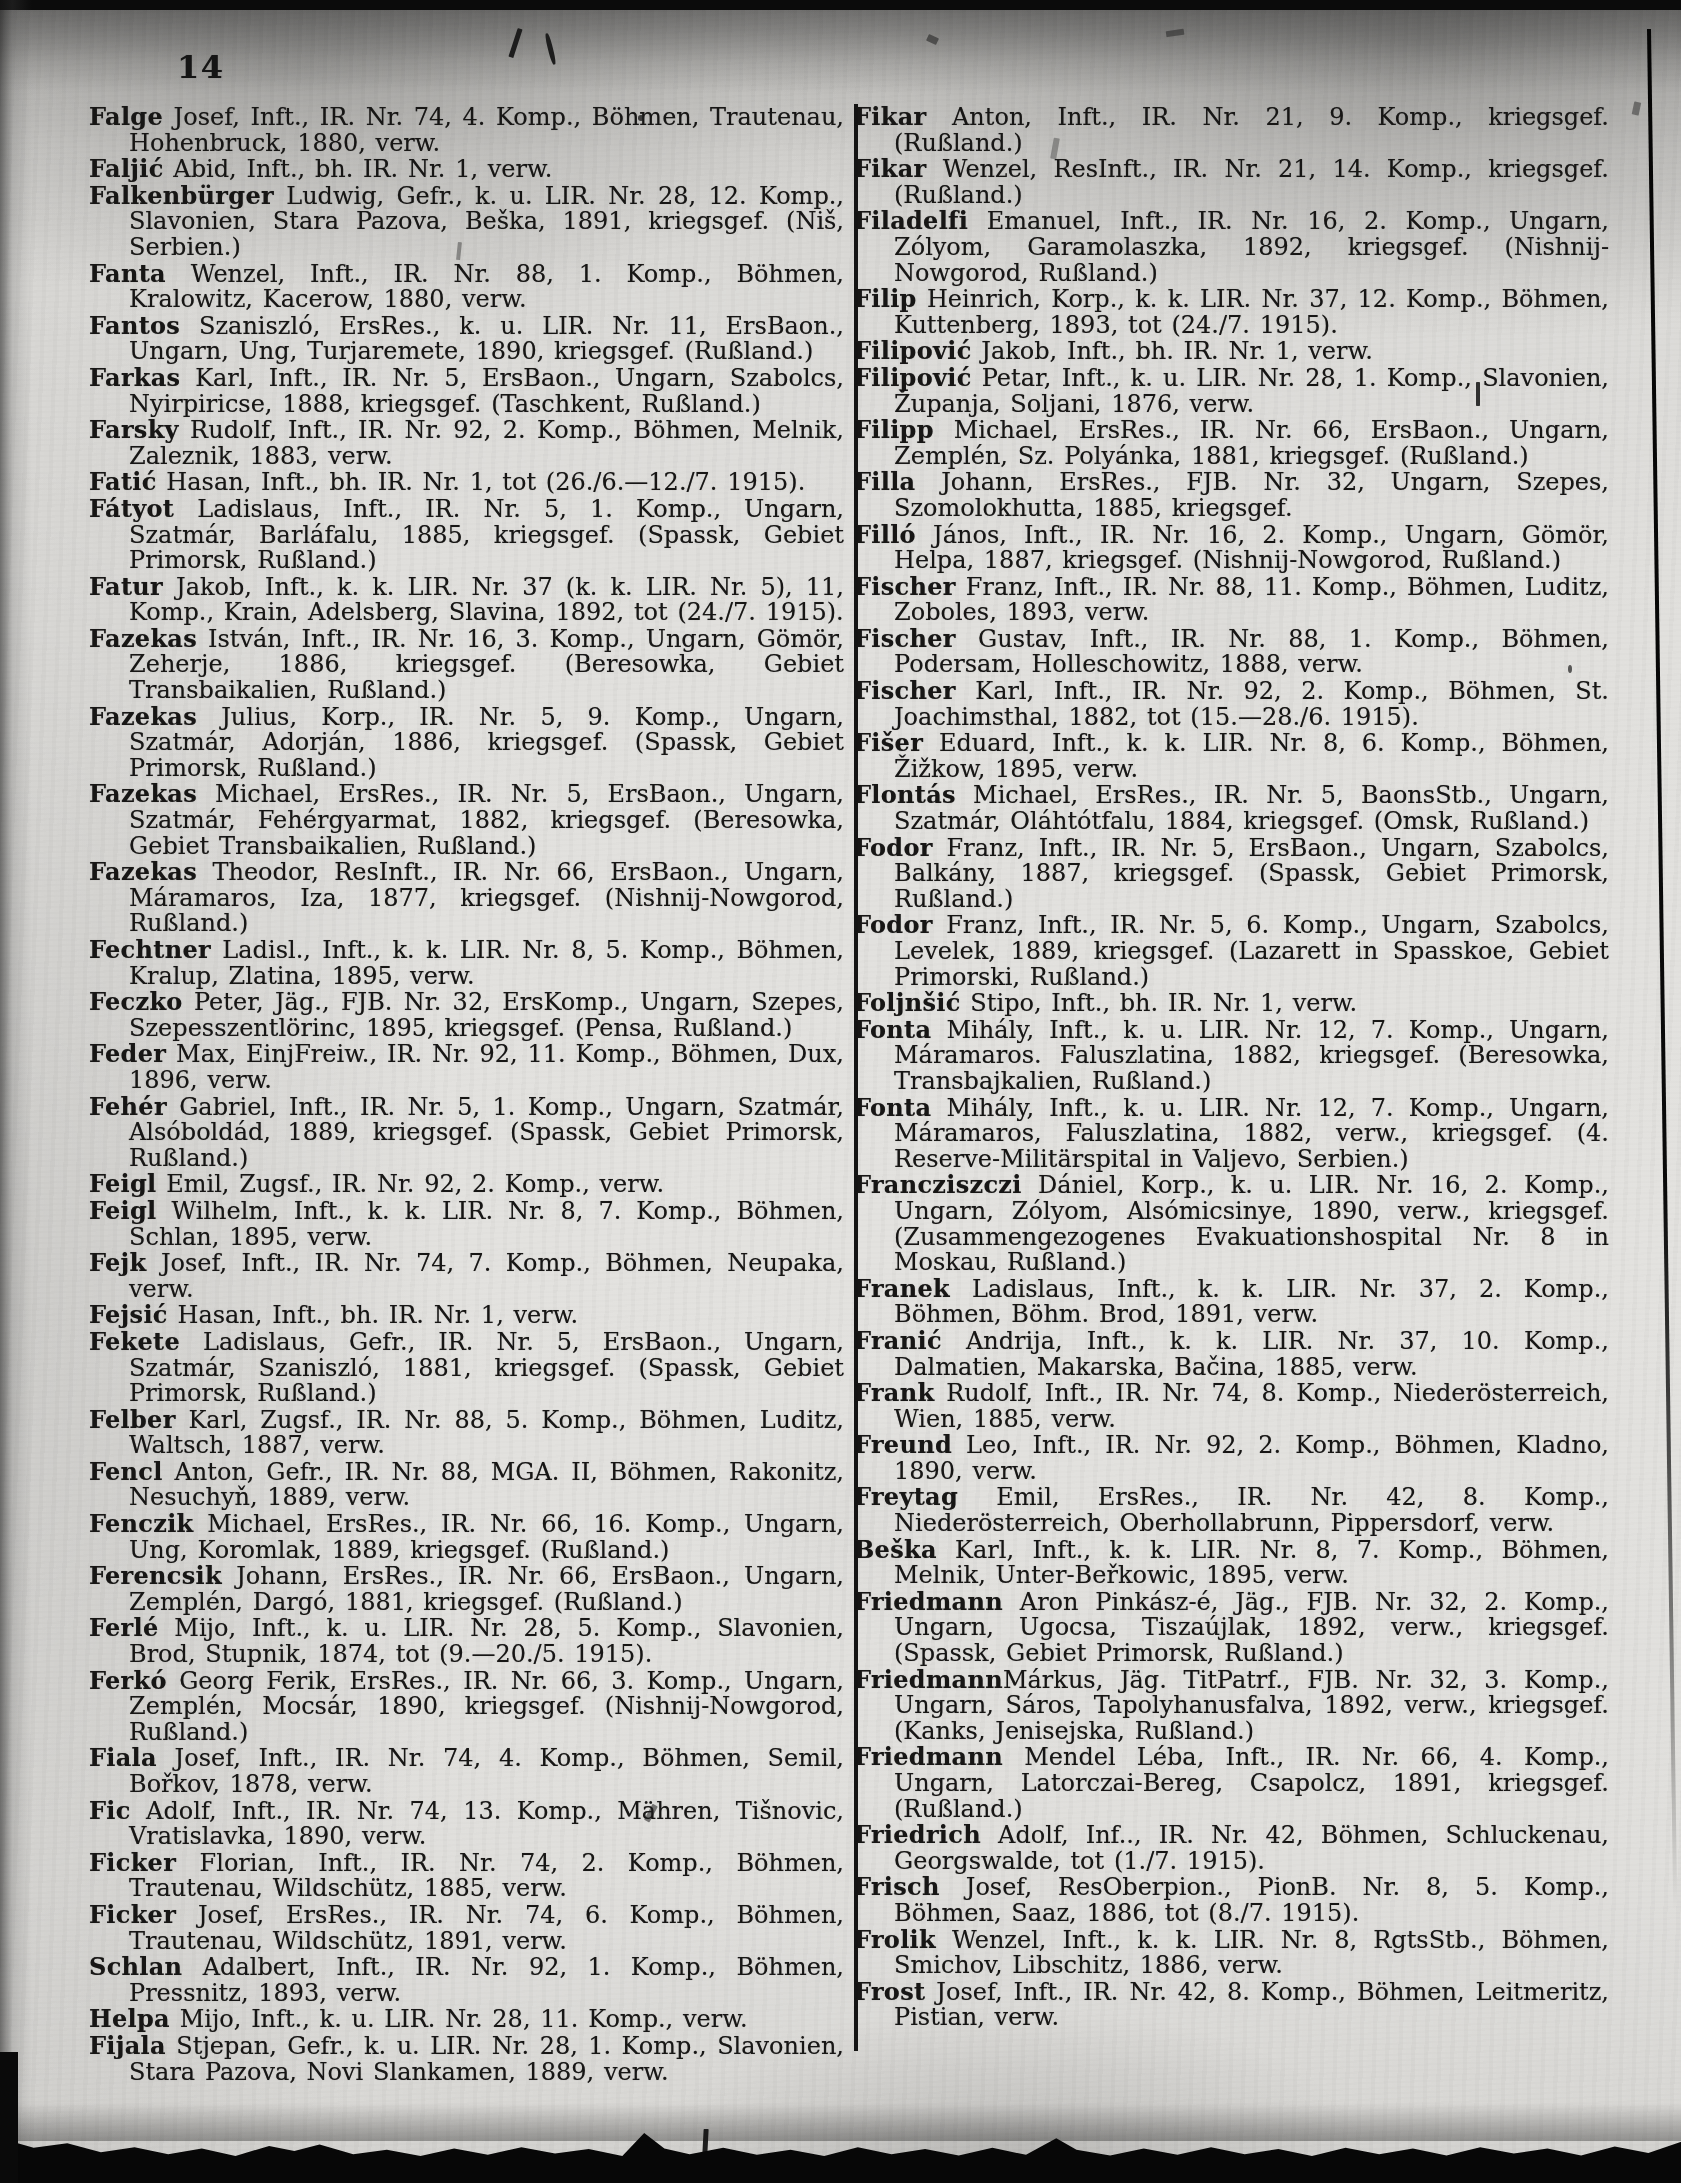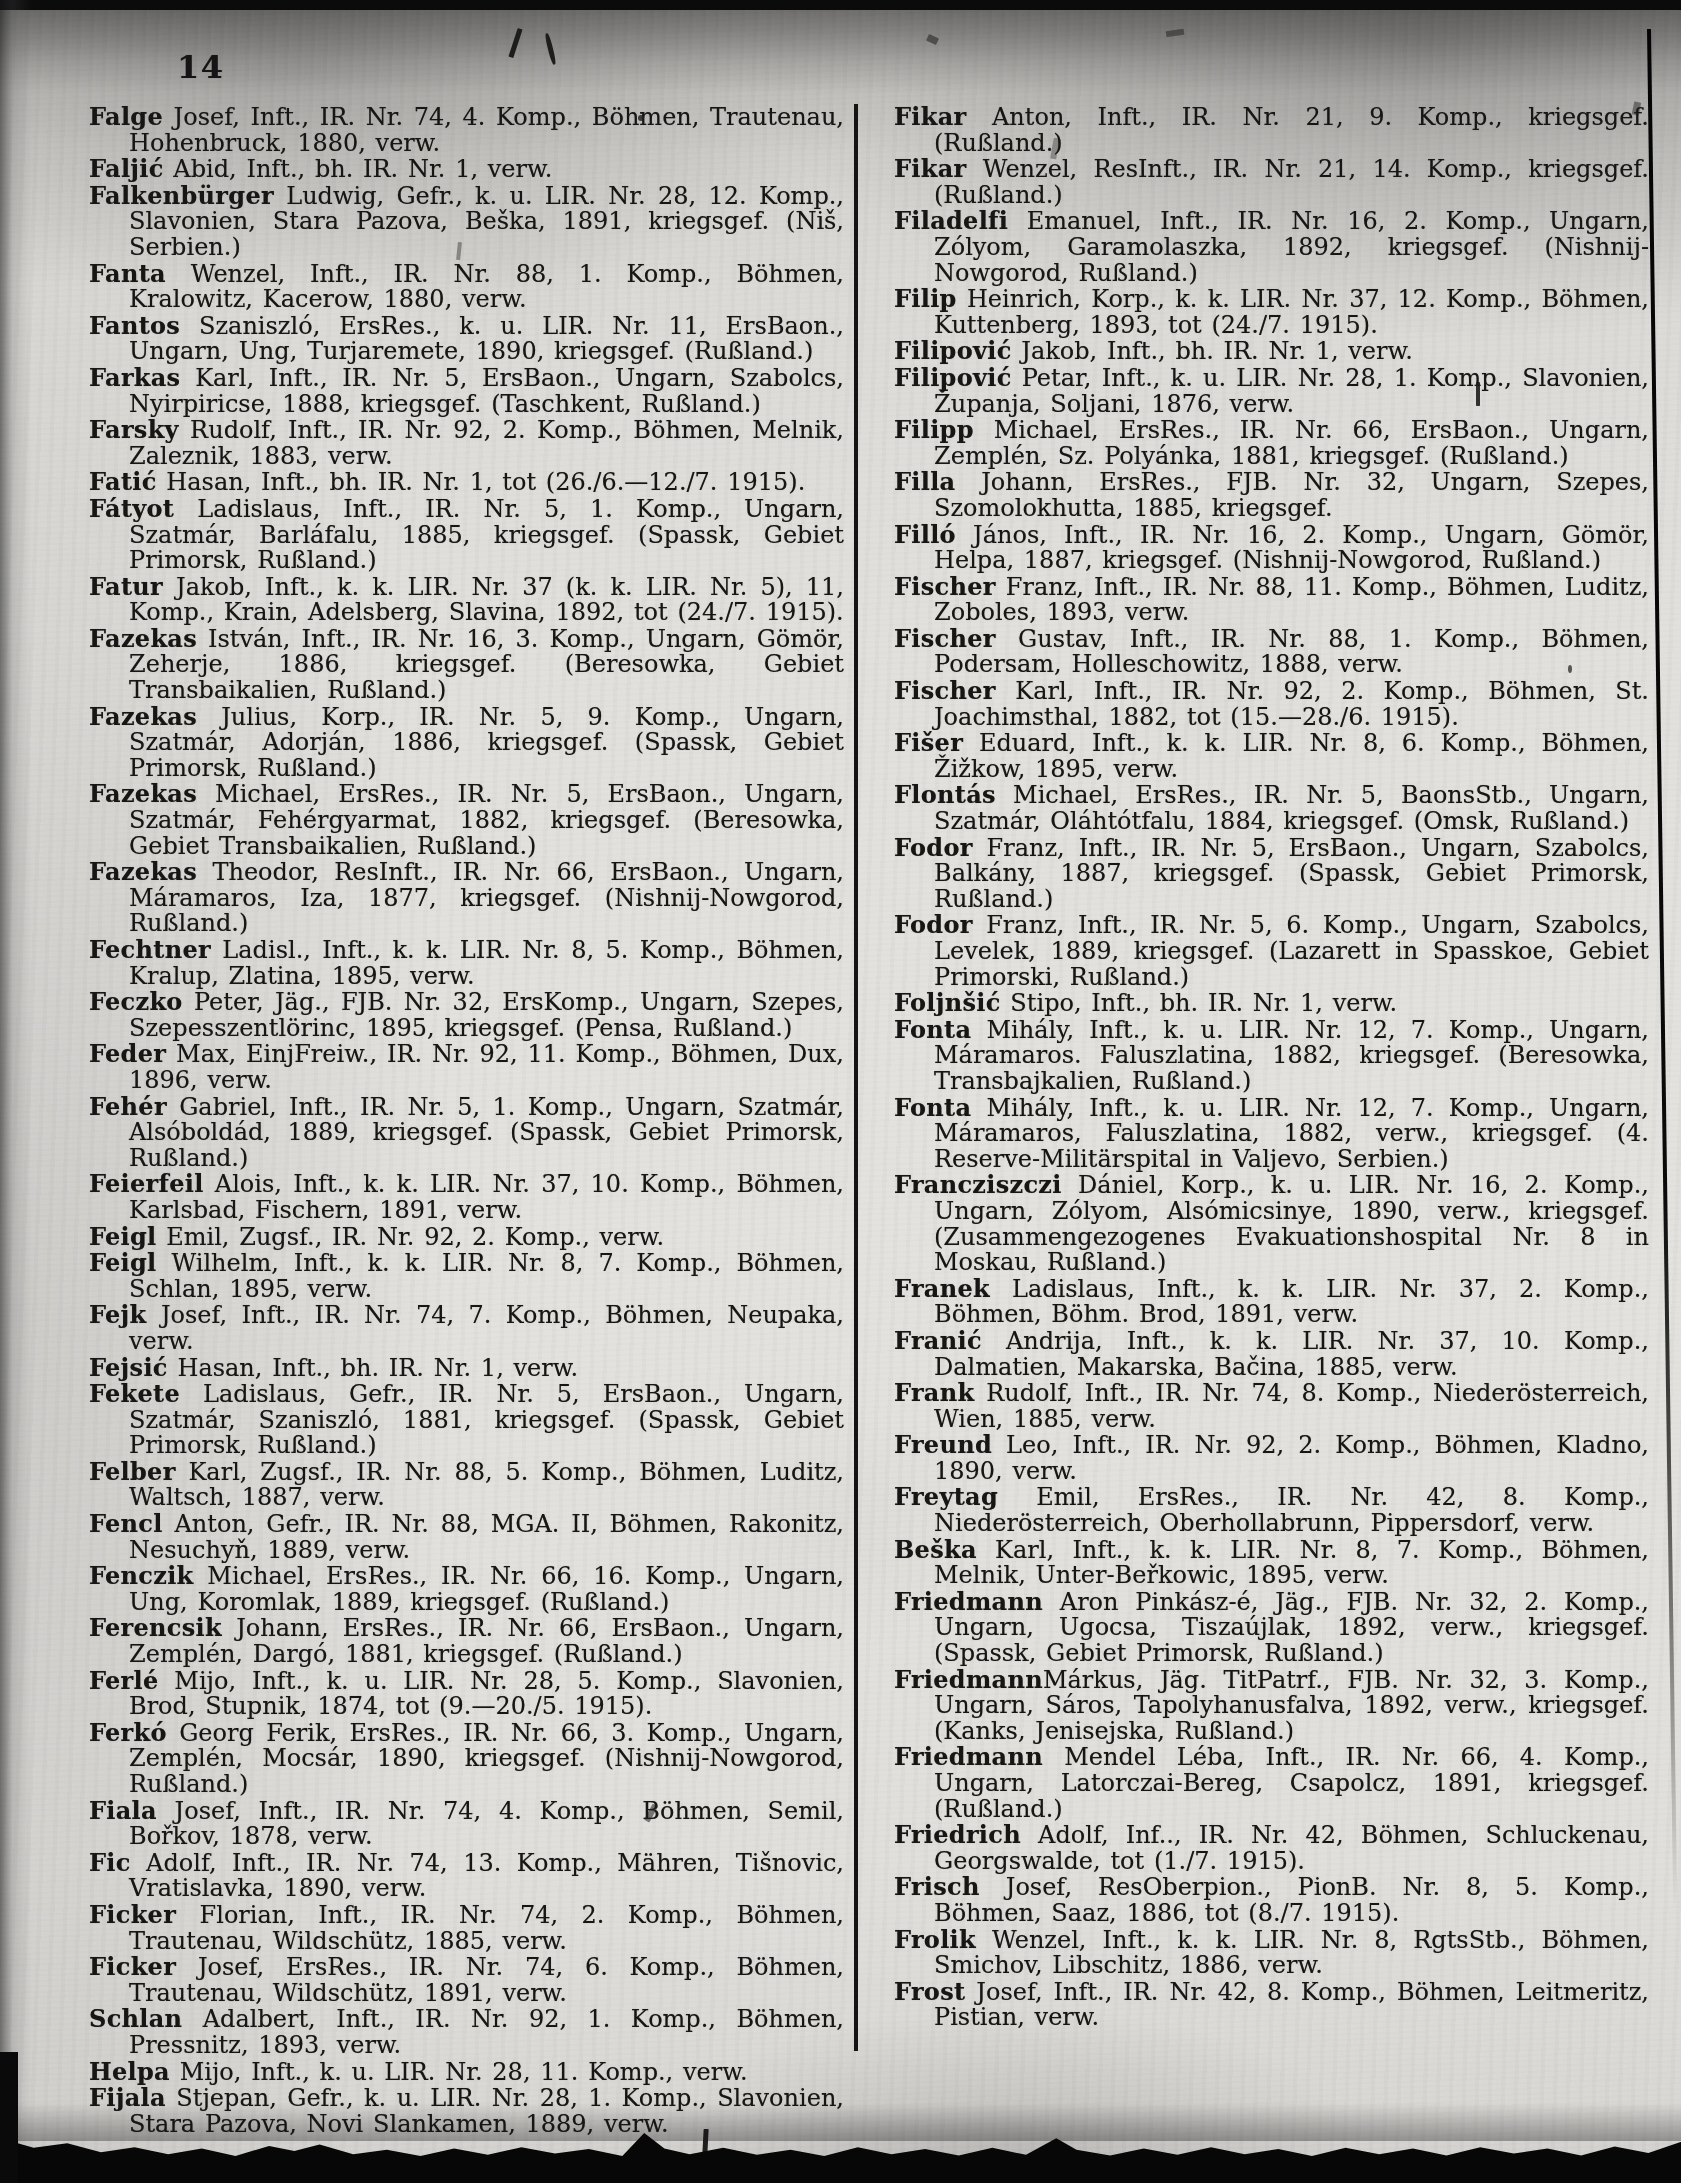--- a/index.html
+++ b/index.html
@@ -56,21 +56,21 @@
     font-size:32px;font-weight:bold;color:#151515;letter-spacing:1.4px;
     text-shadow:0 0 0.7px rgba(0,0,0,.5);
   }
   .col{
     position:absolute;top:104px;width:755px;
     font-size:24px;line-height:25.6px;color:#171615;
     text-shadow:0 0 0.7px rgba(10,10,10,.45);
     word-spacing:2.1px;
   }
   .col-left{left:89px;}
-  .col-right{left:894px;}
+  .col-right{left:854px;}
   .entry{
     margin:0;text-align:justify;text-align-last:left;
     padding-left:40px;text-indent:-40px;
   }
   .entry b{font-weight:bold;letter-spacing:0.3px;}
   .speck{position:absolute;background:#1d1d1d;border-radius:0.7px;}
   .s1{left:513px;top:28px;width:4.8px;height:30px;transform:rotate(18deg);}
   .s2{left:548px;top:33px;width:4.8px;height:32px;transform:rotate(-14deg);border-radius:40%;}
   .s3{left:638px;top:115px;width:5.5px;height:5.5px;border-radius:50%;opacity:.8;}
   .s4{left:927px;top:36px;width:11px;height:7px;transform:rotate(25deg);opacity:.55;}
@@ -106,21 +106,20 @@
       <p class="entry"><b>Fátyot</b> Ladislaus, Inft., IR. Nr. 5, 1. Komp., Ungarn, Szatmár, Barláfalu, 1885, kriegsgef. (Spassk, Gebiet Primorsk, Rußland.)</p>
       <p class="entry"><b>Fatur</b> Jakob, Inft., k. k. LIR. Nr. 37 (k. k. LIR. Nr. 5), 11, Komp., Krain, Adelsberg, Slavina, 1892, tot (24./7. 1915).</p>
       <p class="entry"><b>Fazekas</b> István, Inft., IR. Nr. 16, 3. Komp., Ungarn, Gömör, Zeherje, 1886, kriegsgef. (Beresowka, Gebiet Transbaikalien, Rußland.)</p>
       <p class="entry"><b>Fazekas</b> Julius, Korp., IR. Nr. 5, 9. Komp., Ungarn, Szatmár, Adorján, 1886, kriegsgef. (Spassk, Gebiet Primorsk, Rußland.)</p>
       <p class="entry"><b>Fazekas</b> Michael, ErsRes., IR. Nr. 5, ErsBaon., Ungarn, Szatmár, Fehérgyarmat, 1882, kriegsgef. (Beresowka, Gebiet Transbaikalien, Rußland.)</p>
       <p class="entry"><b>Fazekas</b> Theodor, ResInft., IR. Nr. 66, ErsBaon., Ungarn, Máramaros, Iza, 1877, kriegsgef. (Nishnij-Nowgorod, Rußland.)</p>
       <p class="entry"><b>Fechtner</b> Ladisl., Inft., k. k. LIR. Nr. 8, 5. Komp., Böhmen, Kralup, Zlatina, 1895, verw.</p>
       <p class="entry"><b>Feczko</b> Peter, Jäg., FJB. Nr. 32, ErsKomp., Ungarn, Szepes, Szepesszentlörinc, 1895, kriegsgef. (Pensa, Rußland.)</p>
       <p class="entry"><b>Feder</b> Max, EinjFreiw., IR. Nr. 92, 11. Komp., Böhmen, Dux, 1896, verw.</p>
       <p class="entry"><b>Fehér</b> Gabriel, Inft., IR. Nr. 5, 1. Komp., Ungarn, Szatmár, Alsóboldád, 1889, kriegsgef. (Spassk, Gebiet Primorsk, Rußland.)</p>
-      <p class="entry"><b>Feierfeil</b> Alois, Inft., k. k. LIR. Nr. 37, 10. Komp., Böhmen, Karlsbad, Fischern, 1891, verw.</p>
       <p class="entry"><b>Feigl</b> Emil, Zugsf., IR. Nr. 92, 2. Komp., verw.</p>
       <p class="entry"><b>Feigl</b> Wilhelm, Inft., k. k. LIR. Nr. 8, 7. Komp., Böhmen, Schlan, 1895, verw.</p>
       <p class="entry"><b>Fejk</b> Josef, Inft., IR. Nr. 74, 7. Komp., Böhmen, Neupaka, verw.</p>
       <p class="entry"><b>Fejsić</b> Hasan, Inft., bh. IR. Nr. 1, verw.</p>
       <p class="entry"><b>Fekete</b> Ladislaus, Gefr., IR. Nr. 5, ErsBaon., Ungarn, Szatmár, Szaniszló, 1881, kriegsgef. (Spassk, Gebiet Primorsk, Rußland.)</p>
       <p class="entry"><b>Felber</b> Karl, Zugsf., IR. Nr. 88, 5. Komp., Böhmen, Luditz, Waltsch, 1887, verw.</p>
       <p class="entry"><b>Fencl</b> Anton, Gefr., IR. Nr. 88, MGA. II, Böhmen, Rakonitz, Nesuchyň, 1889, verw.</p>
       <p class="entry"><b>Fenczik</b> Michael, ErsRes., IR. Nr. 66, 16. Komp., Ungarn, Ung, Koromlak, 1889, kriegsgef. (Rußland.)</p>
       <p class="entry"><b>Ferencsik</b> Johann, ErsRes., IR. Nr. 66, ErsBaon., Ungarn, Zemplén, Dargó, 1881, kriegsgef. (Rußland.)</p>
       <p class="entry"><b>Ferlé</b> Mijo, Inft., k. u. LIR. Nr. 28, 5. Komp., Slavonien, Brod, Stupnik, 1874, tot (9.—20./5. 1915).</p>

